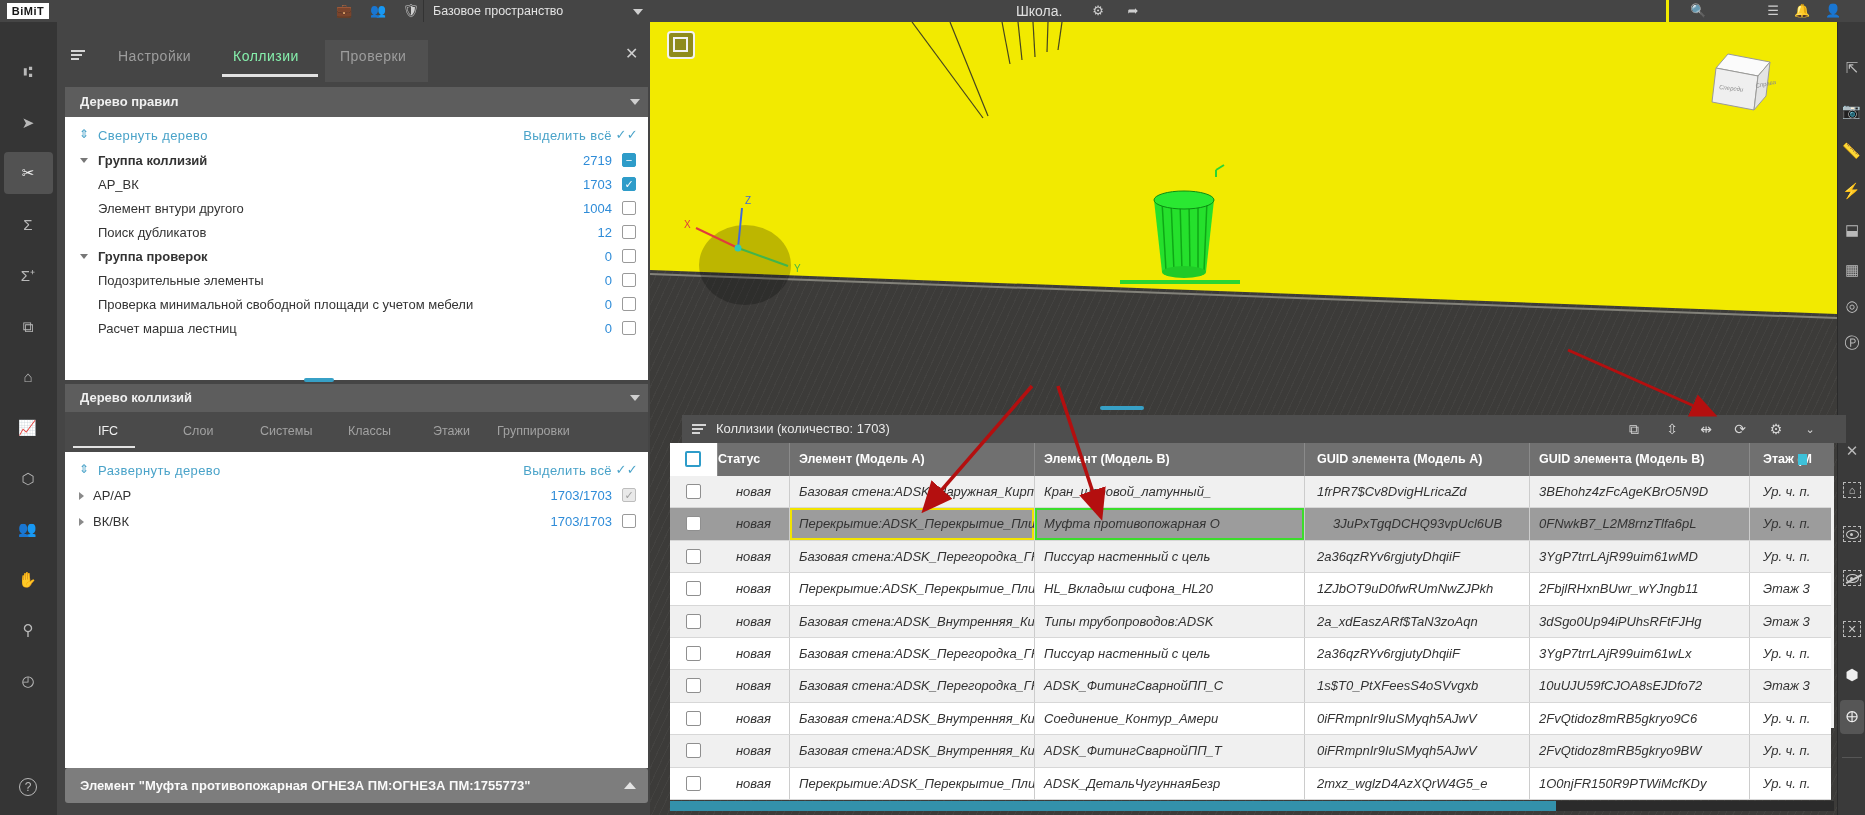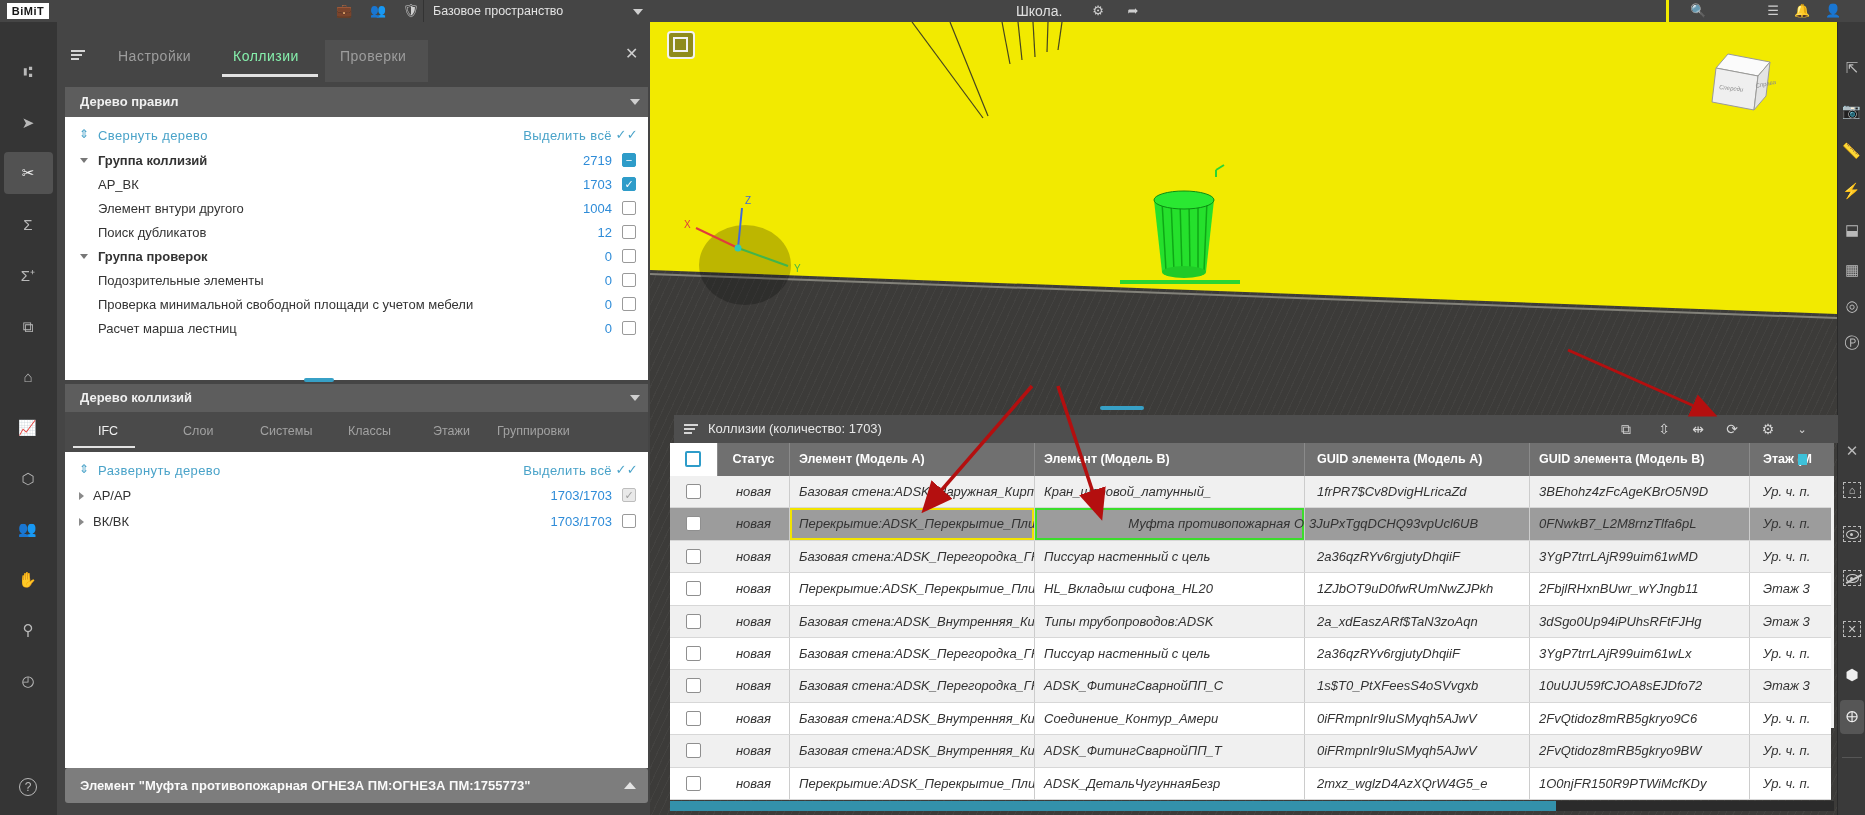--- a/index.html
+++ b/index.html
@@ -48,34 +48,34 @@
   .arrow-r{width:0;height:0;border-top:4px solid transparent;border-bottom:4px solid transparent;border-left:5px solid #8a8a8a;}
   .subtab{font-size:12.5px;color:#a2a2a2;}
   .subtab.on{color:#f2f2f2;}
   .teal-handle{background:#37a0c6;height:4px;border-radius:2px;}
   .bottombar{background:#7d7d7d;border-radius:3px;color:#fafafa;font-weight:bold;font-size:13px;line-height:35px;padding-left:15px;}
   
   .viewport{left:650px;top:22px;width:1187px;height:793px;background:#3c3b39;
     background-image:repeating-linear-gradient(115deg,rgba(255,255,255,.035) 0 1px,transparent 1px 7px);}
   
   .tablewrap{left:670px;top:415px;width:1164px;height:396px;}
-  .t-title{left:4px;top:0;width:1164px;height:28px;background:#4e4e4e;color:#e8e8e8;}
+  .t-title{left:12px;top:0;width:1164px;height:28px;background:#4e4e4e;color:#e8e8e8;}
   .t-title .txt{position:absolute;left:34px;top:0;line-height:28px;font-size:13px;}
   .t-ic{position:absolute;top:5px;width:20px;height:18px;color:#d5d5d5;font-size:14px;line-height:18px;text-align:center;}
   .t-head{left:0;top:28px;width:1164px;height:33px;background:#707070;color:#fff;font-size:12.5px;font-weight:bold;}
   .hcell{position:absolute;top:0;height:33px;line-height:33px;border-right:1px solid #8a8a8a;overflow:hidden;white-space:nowrap;}
   .rows{left:0;top:61px;width:1164px;height:252px;background:#fff;border-right:3px solid #f2f2f2;font-style:italic;}
   .trr{position:absolute;left:0;width:1161px;height:32.4px;background:#fff;border-bottom:1px solid #d7d7d7;}
   .trr.alt{background:#f0f0f0;}
   .trr.sel{background:#9c9c9c;}
   .tcell{position:absolute;top:0;height:31.4px;line-height:31.4px;font-size:13px;color:#333;
          border-right:1px solid #cccccc;overflow:hidden;white-space:nowrap;padding-left:9px;}
   .tcell.ctr{text-align:center;padding-left:0;}
   .selA{box-shadow:inset 0 0 0 2px #f2e400;}
-  .selB{box-shadow:inset 0 0 0 2px #3bdd2b;text-align:right;}
+  .selB{box-shadow:inset 0 0 0 2px #3bdd2b;}
   .rowcb{position:absolute;left:16px;top:8px;width:15px;height:15px;border:1.5px solid #8f8f8f;border-radius:2px;background:#fff;}
   .headcb{position:absolute;left:15px;top:8px;width:16px;height:16px;border:2px solid #2e9cc9;border-radius:2px;background:#fff;}
   .headsel{position:absolute;left:0;top:0;width:48px;height:33px;background:#fff;border-right:1px solid #8a8a8a;}
   .hscroll{position:absolute;left:0;top:386px;width:1164px;height:10px;background:#2b2b2b;}
   .hthumb{position:absolute;left:0;top:0;width:886px;height:10px;background:#3391ab;}
   .help{border:1.5px solid #b9b9b9;border-radius:50%;width:18px;height:18px;line-height:17px;font-size:12px;text-align:center;color:#b9b9b9;}
   .ham{position:relative;width:14px;height:10px;}
   .ham i{position:absolute;left:0;width:14px;height:2px;background:#d5d5d5;}
   .ham i:nth-child(1){top:0;}.ham i:nth-child(2){top:4px;width:11px;}.ham i:nth-child(3){top:8px;width:8px;}
 </style>
@@ -325,21 +325,21 @@
       <div class="t-ic" style="left:980px">⇳</div>
       <div class="t-ic" style="left:1014px">⇹</div>
       <div class="t-ic" style="left:1048px">⟳</div>
       <div class="t-ic" style="left:1084px">⚙</div>
       <div class="t-ic" style="left:1118px;font-size:11px">⌄</div>
     </div>
     <div class="abs t-head">
       <div class="headsel">
           <div class="headcb"></div>
         </div>
-      <div class="hcell" style="left:48px;width:72px;text-align:center">Статус</div>
+      <div class="hcell" style="left:48px;width:72px;text-align:left">Статус</div>
       <div class="hcell" style="left:120px;width:245px;padding-left:9px">Элемент (Модель А)</div>
       <div class="hcell" style="left:635px;width:225px;padding-left:12px">GUID элемента (Модель А)</div>
       <div class="hcell" style="left:365px;width:270px;padding-left:9px">Элемент (Модель В)</div>
       <div class="hcell" style="left:860px;width:220px;padding-left:9px">GUID элемента (Модель В)</div>
       <div class="hcell" style="left:1080px;width:84px;padding-left:13px;border-right:none">Этаж (М</div>
       <div class="abs" style="left:1128px;top:11px;width:9px;height:11px;background:#3ec1d9"></div>
     </div>
     <div class="abs rows">
 
       <div class="trr alt" style="top:0px">
@@ -350,21 +350,21 @@
         <div class="tcell" style="left:635px;width:225px;padding-left:12px">1frPR7$Cv8DvigHLricaZd</div>
         <div class="tcell" style="left:860px;width:220px">3BEhohz4zFcAgeKBrO5N9D</div>
         <div class="tcell" style="left:1080px;width:81px;padding-left:13px;border-right:none">Ур. ч. п.</div>
       </div>
 
       <div class="trr sel" style="top:32.4px">
         <div class="rowcb"></div>
         <div class="tcell ctr" style="left:48px;width:72px">новая</div>
         <div class="tcell selA" style="left:120px;width:245px">Перекрытие:ADSK_Перекрытие_Плита_Б</div>
         <div class="tcell selB" style="left:365px;width:270px">Муфта противопожарная О</div>
-        <div class="tcell" style="left:635px;width:225px;padding-left:4px">3JuPxTgqDCHQ93vpUcl6UB</div>
+        <div class="tcell" style="left:635px;width:225px;padding-left:28px">3JuPxTgqDCHQ93vpUcl6UB</div>
         <div class="tcell" style="left:860px;width:220px">0FNwkB7_L2M8rnzTlfa6pL</div>
         <div class="tcell" style="left:1080px;width:81px;padding-left:13px;border-right:none">Ур. ч. п.</div>
       </div>
 
       <div class="trr alt" style="top:64.8px">
         <div class="rowcb"></div>
         <div class="tcell ctr" style="left:48px;width:72px">новая</div>
         <div class="tcell" style="left:120px;width:245px">Базовая стена:ADSK_Перегородка_ГКЛВ_</div>
         <div class="tcell" style="left:365px;width:270px">Писсуар настенный с цель</div>
         <div class="tcell" style="left:635px;width:225px;padding-left:12px">2a36qzRYv6rgjutyDhqiiF</div>

